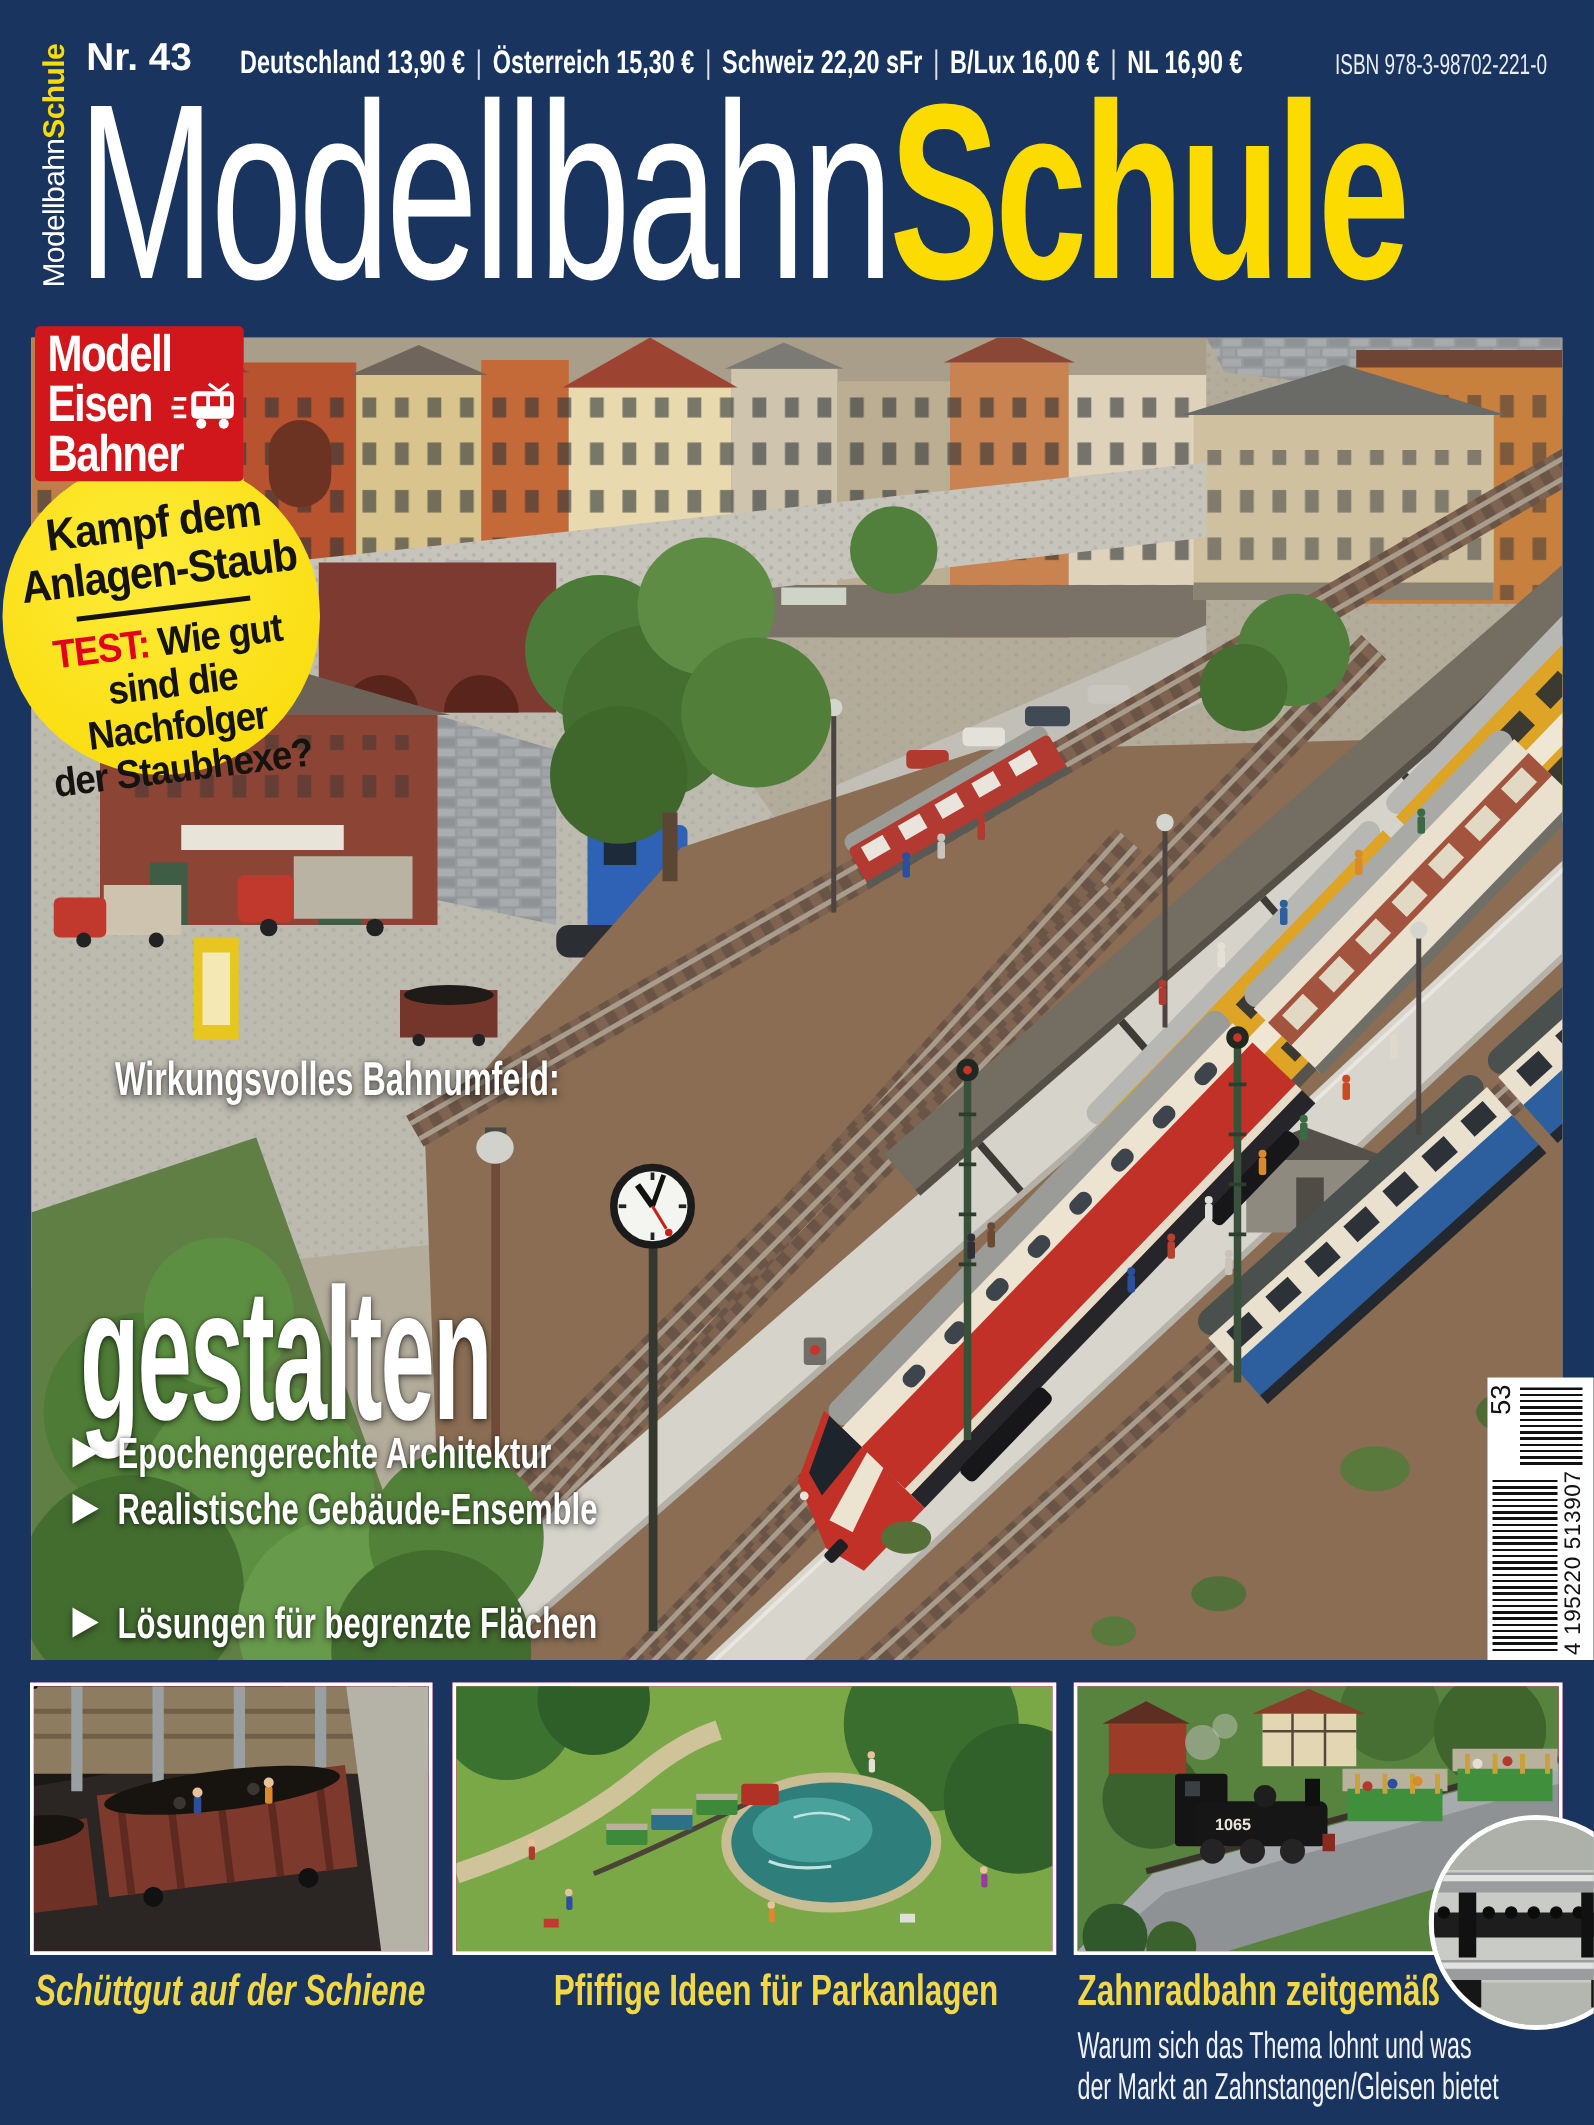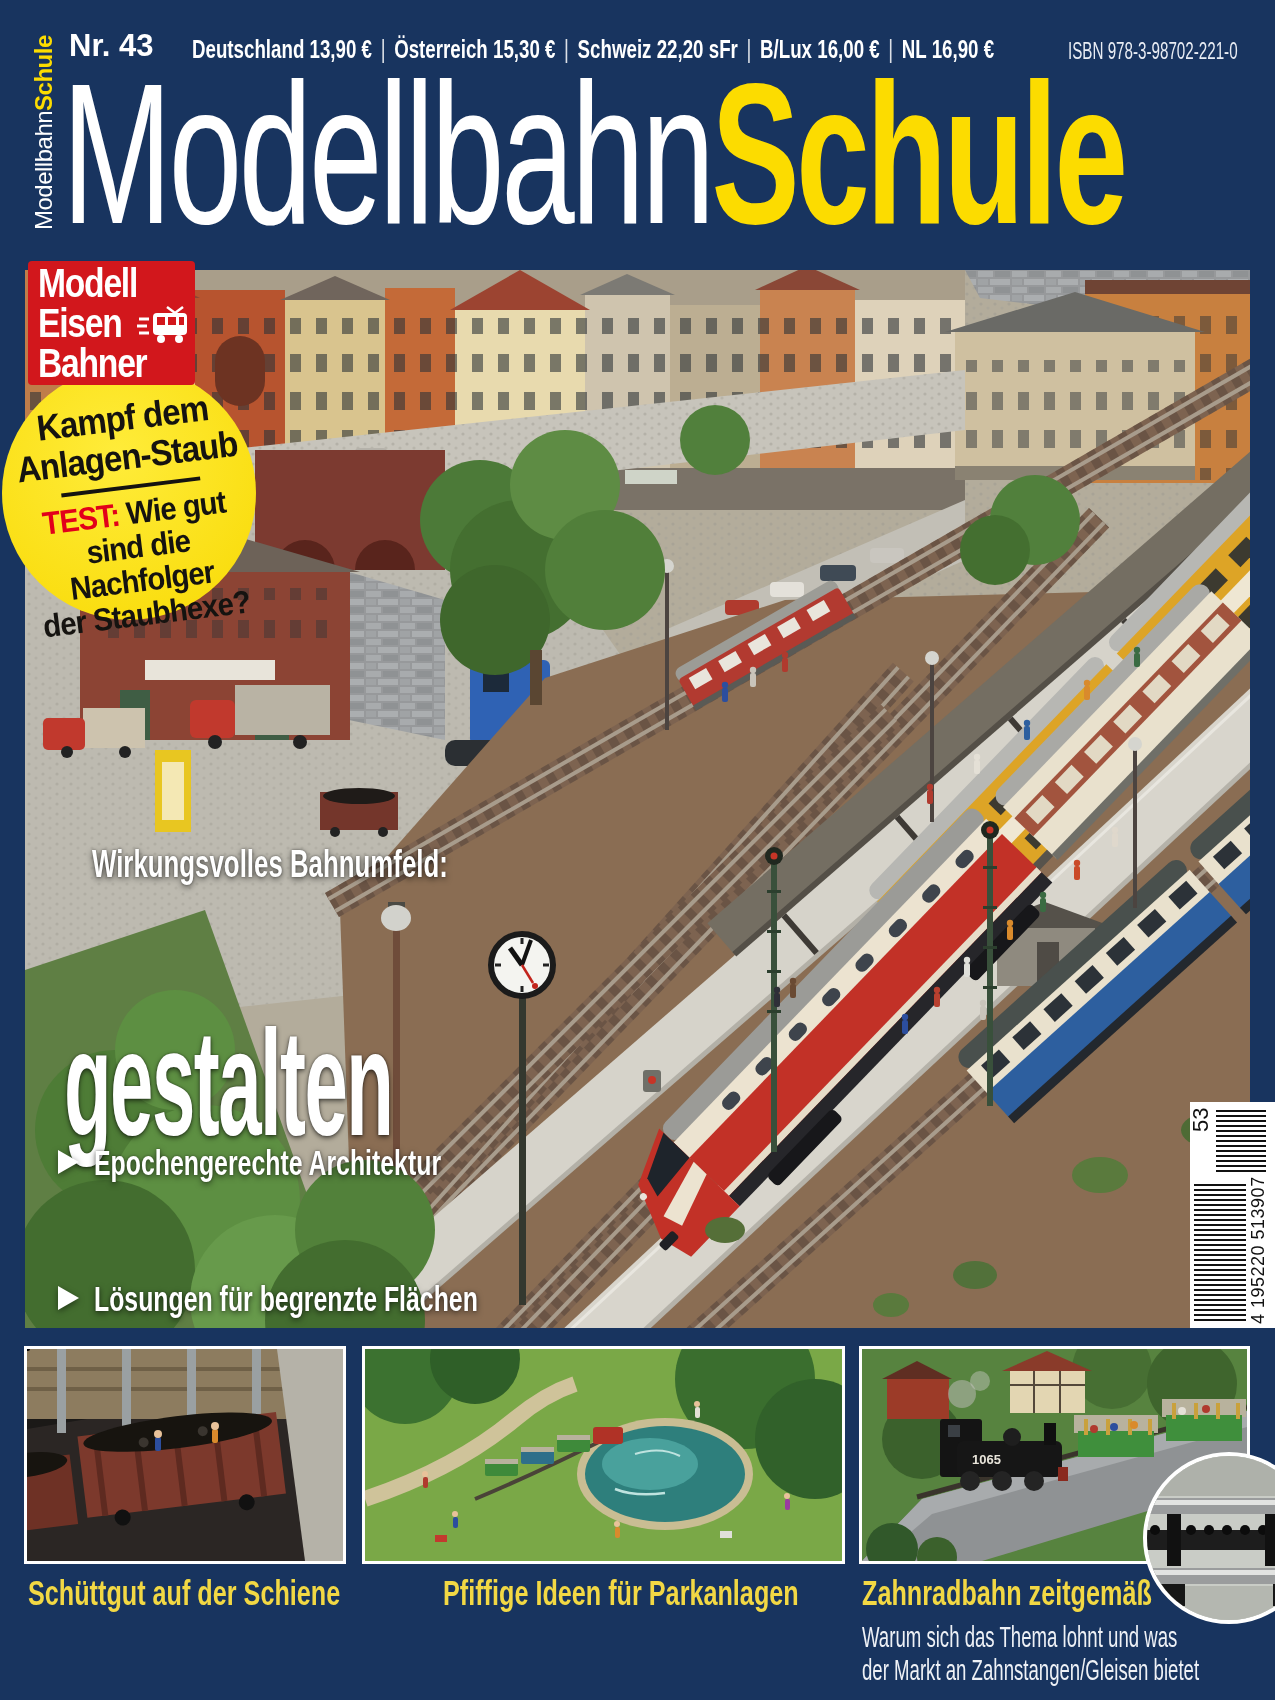--- a/index.html
+++ b/index.html
@@ -56,21 +56,21 @@
       font-size:22px;color:#111;}
   #barcode .bmain{position:absolute;top:82px;left:4px;width:52px;height:138px;
       background:repeating-linear-gradient(180deg,#111 0 2px,#fff 2px 5px);}
   #barcode .bnum{position:absolute;left:58px;top:222px;transform:rotate(-90deg);transform-origin:0 0;
       font-size:18px;color:#111;letter-spacing:.5px;white-space:nowrap;}
   
   .panel{position:absolute;top:1346px;height:218px;border:3px solid #fff;box-sizing:border-box;
          background:#be185d;overflow:hidden;text-align:right;}
   #p1{left:24px;width:322px;} #p2{left:362px;width:483px;} #p3{left:859px;width:391px;}
   .cap{position:absolute;top:1574px;z-index:10;}
-  #c1{left:28px;} #c2{left:443px;} #c3{left:862px;}
+  #c1{left:28px;font-style:italic;} #c2{left:443px;} #c3{left:862px;}
   .cap .t{font-size:35px;font-weight:700;color:#f2d844;line-height:1.1;}
   .cap .d{font-size:30px;color:#eef1f6;line-height:33px;margin-top:7px;}
   
   #inset{position:absolute;left:1143px;top:1452px;width:164px;height:164px;border-radius:50%;
          border:4px solid #fff;overflow:hidden;z-index:40;background:#c4c6c1;}
 </style>
 </head>
 <body>
 
 <div id="cover">
@@ -497,20 +497,24 @@
   </svg>
   </div>
 
   <div id="kicker" class="ovr"><span class="cx" style="transform:scaleX(.68)">Wirkungsvolles Bahnumfeld:</span></div>
   <div id="hl2" class="ovr"><span class="cx" style="transform:scaleX(.52)">gestalten</span></div>
 
   <div class="bullet" style="top:1143px">
       <span class="tri"></span>
       <span class="btxt cx" style="transform:scaleX(.71)">Epochengerechte Architektur</span>
     </div>
+  <div class="bullet" style="top:1188px">
+      <span class="tri"></span>
+      <span class="btxt cx" style="transform:scaleX(.71)">Realistische Gebäude-Ensemble</span>
+    </div>
   <div class="bullet" style="top:1279px">
       <span class="tri"></span>
       <span class="btxt cx" style="transform:scaleX(.71)">Lösungen für begrenzte Flächen</span>
     </div>
 
   <div id="barcode">
     <span class="i53">53</span>
     <div class="b53"></div>
     <div class="bmain"></div>
     <span class="bnum">4 195220 513907</span>

